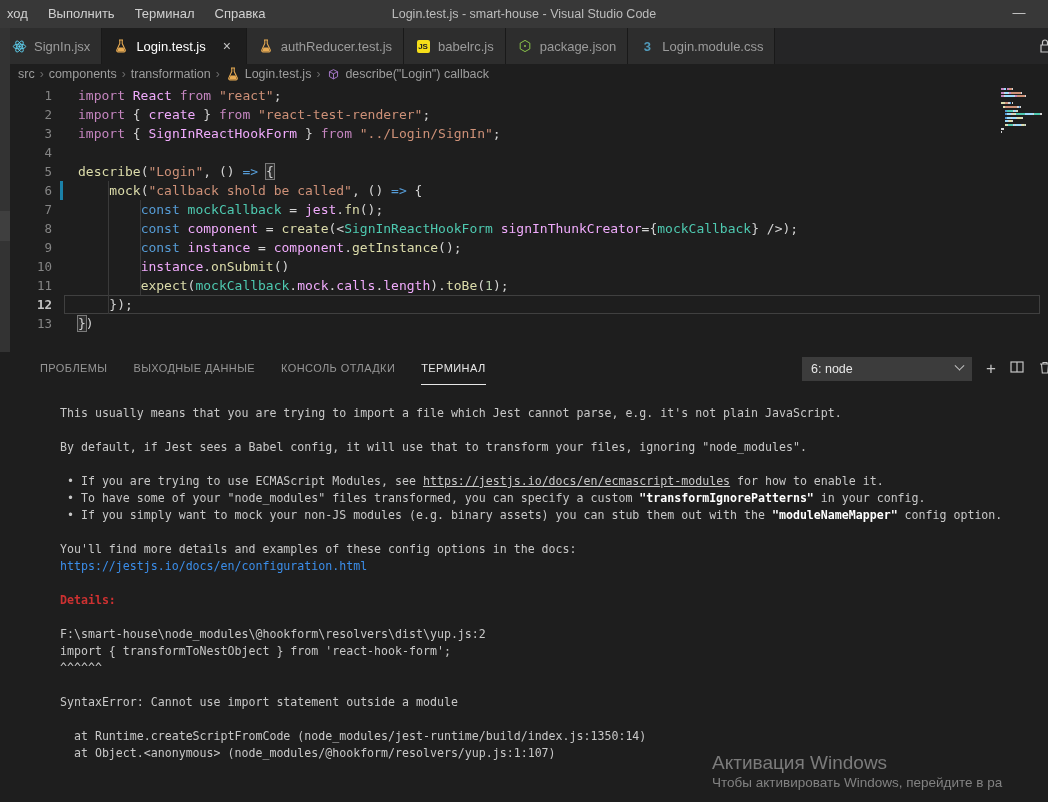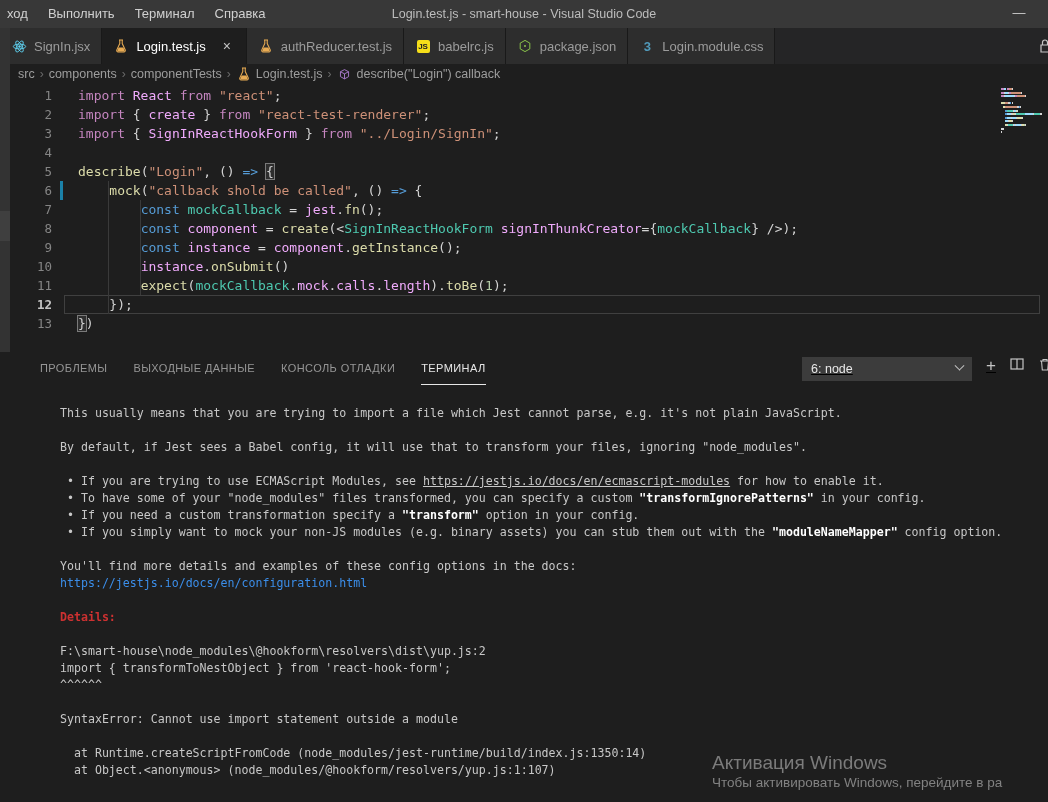--- a/index.html
+++ b/index.html
@@ -58,21 +58,21 @@
   .minimap { position:absolute; right:2px; top:3px; width:45px; overflow:hidden; }
   .mm-row { height:3.6px; display:flex; }
   .mm-seg { height:2px; margin-top:1px; display:inline-block; }
 
   
   .panel { position:absolute; left:0; top:352px; width:100%; height:450px; background:#1e1e1e; }
   .panel-header { display:flex; align-items:center; height:33px; padding:0 10px 0 40px; }
   .ptab { font-size:11px; letter-spacing:.4px; color:#969696; margin-right:26px; height:33px;
           line-height:33px; white-space:nowrap; }
   .ptab.active { color:#e7e7e7; border-bottom:1px solid #e7e7e7; }
-  .panel-right { margin-left:auto; display:flex; align-items:flex-start; gap:14px;text-decoration:underline; }
+  .panel-right { margin-left:auto; display:flex; align-items:center; gap:14px; }
   .term-select { width:170px; height:24px; background:#3c3c3c; color:#e8e8e8; font-size:12.5px;
                  display:flex; align-items:center; padding:0 9px; }
   .term-select .lbl { flex:1; }
   .chev { width:7px; height:7px; border-right:1.4px solid #c5c5c5; border-bottom:1.4px solid #c5c5c5;
           transform:rotate(45deg) translate(-2px,-2px); }
   .pl-ico { color:#c5c5c5; font-size:17px; line-height:17px; }
   .trash-cut { width:10px; height:18px; overflow:hidden; margin-right:-10px; }
 
   
   .terminal { padding:20px 0 0 60px; font-family:"DejaVu Sans Mono","Liberation Mono",monospace;
@@ -169,21 +169,21 @@
   <div class="breadcrumb" id="breadcrumb">
       <span class="crumb">
         <span>src</span>
       </span>
       <span class="crumb-sep">›</span>
       <span class="crumb">
         <span>components</span>
       </span>
       <span class="crumb-sep">›</span>
       <span class="crumb">
-        <span>componentTests</span>
+        <span>transformation</span>
       </span>
       <span class="crumb-sep">›</span>
       <span class="crumb">
         <span class="ficon">
           <svg width="14" height="14" viewBox="0 0 16 16">
             <path d="M5.7 1.2h4.6M6.6 1.2v4L3.2 12.4a1.6 1.6 0 0 0 1.5 2.3h6.6a1.6 1.6 0 0 0 1.5-2.3L9.4 5.2v-4" fill="none" stroke="#e8ab53" stroke-width="1.2"></path>
             <path d="M5.3 9.8h5.4l1.4 3a.65.65 0 0 1-.6.95H4.5a.65.65 0 0 1-.6-.95z" fill="#e8ab53"></path>
           </svg>
         </span>
         <span>Login.test.js</span>
@@ -415,21 +415,20 @@
         </span>
       </div>
     </div>
     <div class="terminal" id="terminal">
         <div class="tline"><span class="ts-t">This usually means that you are trying to import a file which Jest cannot parse, e.g. it's not plain JavaScript.</span></div>
         <div class="tline">&nbsp;</div>
         <div class="tline"><span class="ts-t">By default, if Jest sees a Babel config, it will use that to transform your files, ignoring "node_modules".</span></div>
         <div class="tline">&nbsp;</div>
         <div class="tline"><span class="ts-t"> • If you are trying to use ECMAScript Modules, see </span><span class="ts-u">https://jestjs.io/docs/en/ecmascript-modules</span><span class="ts-t"> for how to enable it.</span></div>
         <div class="tline"><span class="ts-t"> • To have some of your "node_modules" files transformed, you can specify a custom </span><span class="ts-b">"transformIgnorePatterns"</span><span class="ts-t"> in your config.</span></div>
-        <div class="tline"><span class="ts-t"> • If you need a custom transformation specify a </span><span class="ts-b">"transform"</span><span class="ts-t"> option in your config.</span></div>
         <div class="tline"><span class="ts-t"> • If you simply want to mock your non-JS modules (e.g. binary assets) you can stub them out with the </span><span class="ts-b">"moduleNameMapper"</span><span class="ts-t"> config option.</span></div>
         <div class="tline">&nbsp;</div>
         <div class="tline"><span class="ts-t">You'll find more details and examples of these config options in the docs:</span></div>
         <div class="tline"><span class="ts-l">https://jestjs.io/docs/en/configuration.html</span></div>
         <div class="tline">&nbsp;</div>
         <div class="tline"><span class="ts-e">Details:</span></div>
         <div class="tline">&nbsp;</div>
         <div class="tline"><span class="ts-t">F:\smart-house\node_modules\@hookform\resolvers\dist\yup.js:2</span></div>
         <div class="tline"><span class="ts-t">import { transformToNestObject } from 'react-hook-form';</span></div>
         <div class="tline"><span class="ts-t">^^^^^^</span></div>

